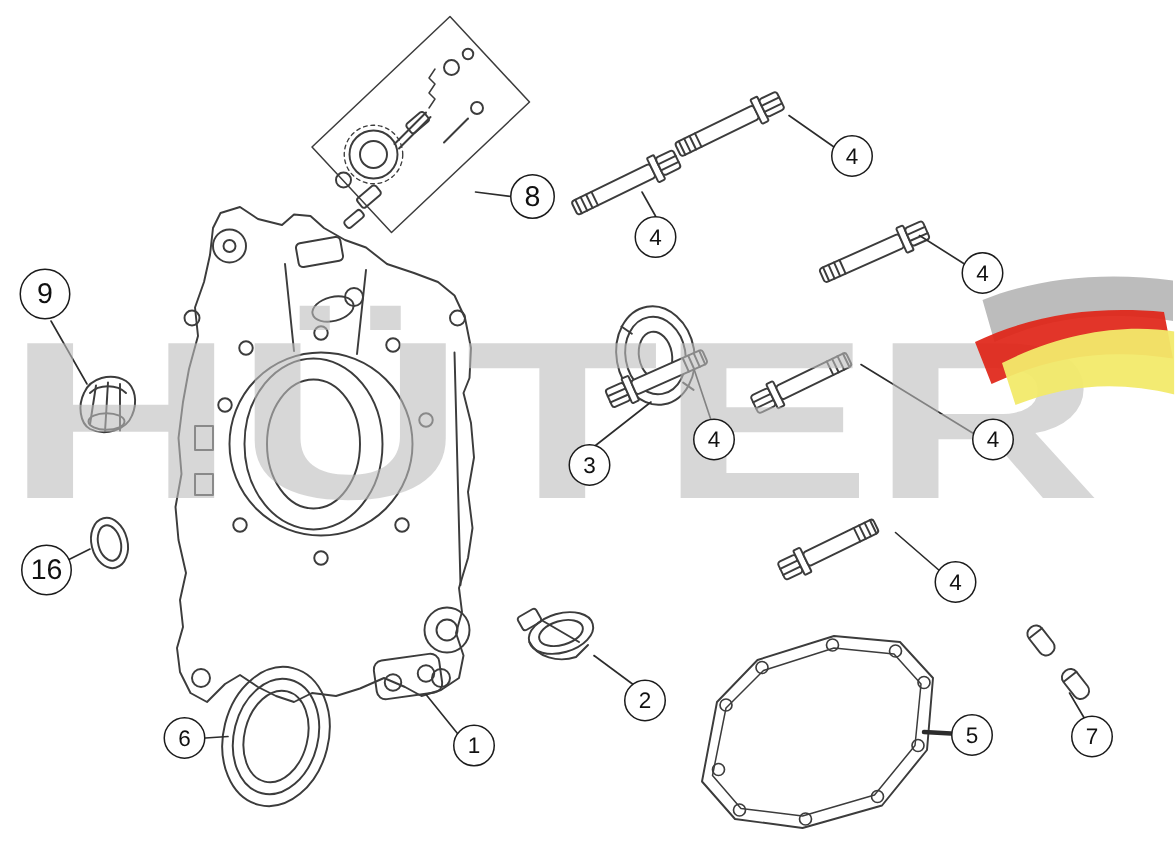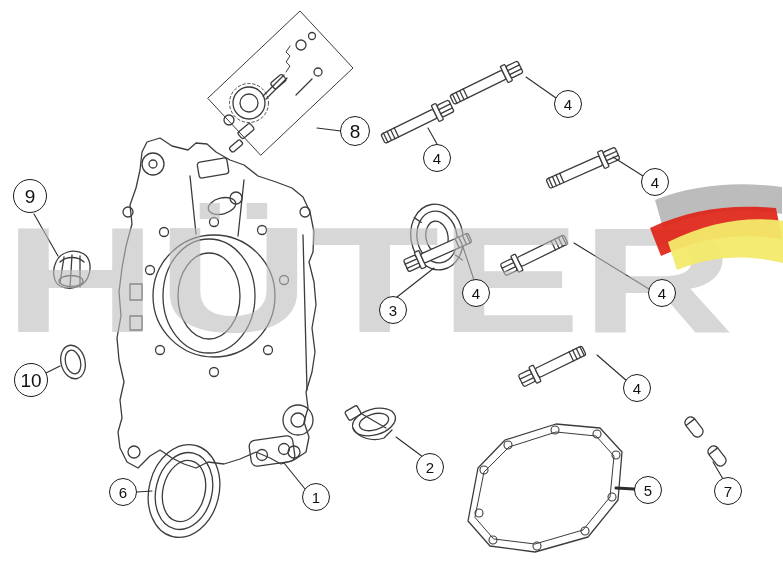--- a/index.html
+++ b/index.html
@@ -223,21 +223,21 @@
   <svg class="layer" viewBox="0 0 783 571">
     <text x="4" y="332" textLength="730" lengthAdjust="spacingAndGlyphs" font-family="Liberation Sans, sans-serif" font-weight="bold" font-size="150" fill-opacity="0.6" fill="#bdbdbd">HÜTER</text>
     <g>
       <path d="M655,200 C692,185 737,181 782,187 L782,214 C740,207 700,211 663,228 Z" fill-opacity="0.9" fill="#b5b5b5"></path>
       <path d="M650,228 C690,209 731,204 776,208 L782,239 C736,232 700,238 661,256 Z" fill-opacity="0.92" fill="#e02417"></path>
       <path d="M668,242 C710,221 750,216 783,221 L783,263 C745,254 713,256 677,270 Z" fill-opacity="0.95" fill="#f2ea6a"></path>
     </g>
   </svg>
 
   <div class="callout big" style="left:13px;top:179px;width:34px;height:34px;">9</div>
-  <div class="callout big" style="left:14px;top:363px;width:34px;height:34px;">10</div>
+  <div class="callout big" style="left:14px;top:363px;width:34px;height:34px;">16</div>
   <div class="callout" style="left:109px;top:478px;width:28px;height:28px;">6</div>
   <div class="callout" style="left:302px;top:483px;width:28px;height:28px;">1</div>
   <div class="callout" style="left:416px;top:453px;width:28px;height:28px;">2</div>
   <div class="callout" style="left:379px;top:296px;width:28px;height:28px;">3</div>
   <div class="callout big" style="left:340px;top:116px;width:30px;height:30px;">8</div>
   <div class="callout" style="left:423px;top:144px;width:28px;height:28px;">4</div>
   <div class="callout" style="left:554px;top:90px;width:28px;height:28px;">4</div>
   <div class="callout" style="left:641px;top:168px;width:28px;height:28px;">4</div>
   <div class="callout" style="left:462px;top:279px;width:28px;height:28px;">4</div>
   <div class="callout" style="left:648px;top:279px;width:28px;height:28px;">4</div>

